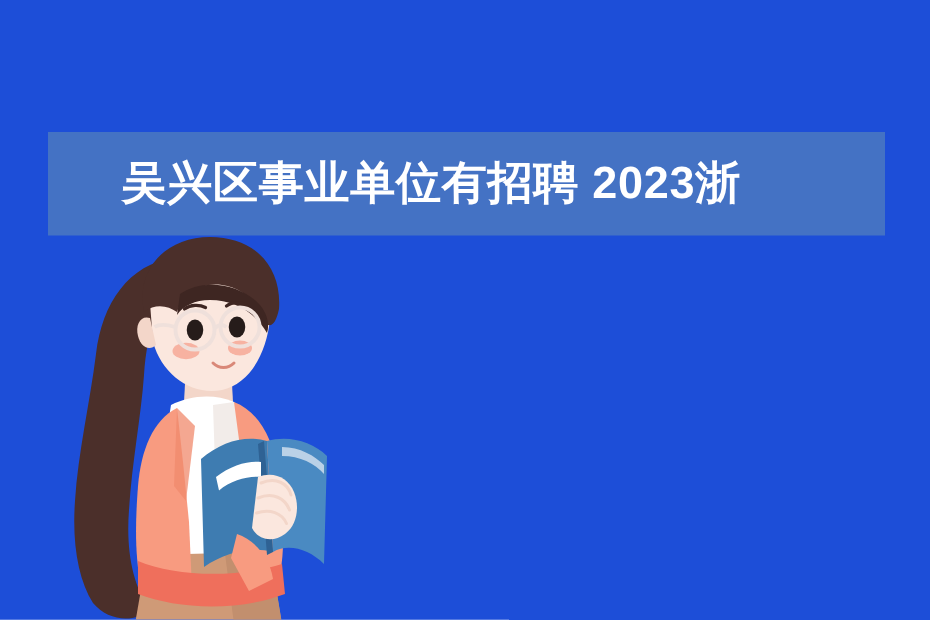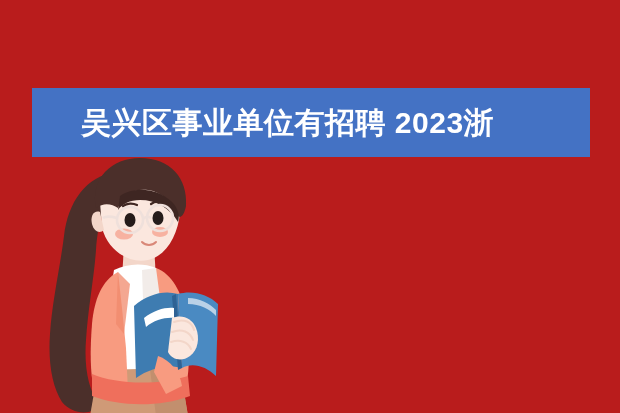--- a/index.html
+++ b/index.html
@@ -9,21 +9,21 @@
   body {
     width: 620px;
     height: 413px;
     overflow: hidden;
     font-family: "Liberation Sans", "DejaVu Sans", sans-serif;
   }
   #poster {
     position: relative;
     width: 620px;
     height: 413px;
-    background: #b91c1c;
+    background: #1d4ed8;
     overflow: hidden;
   }
   
   #title-banner {
     position: absolute;
     left: 32px;
     top: 88px;
     width: 558px;
     height: 69px;
     background: #4472c4;

